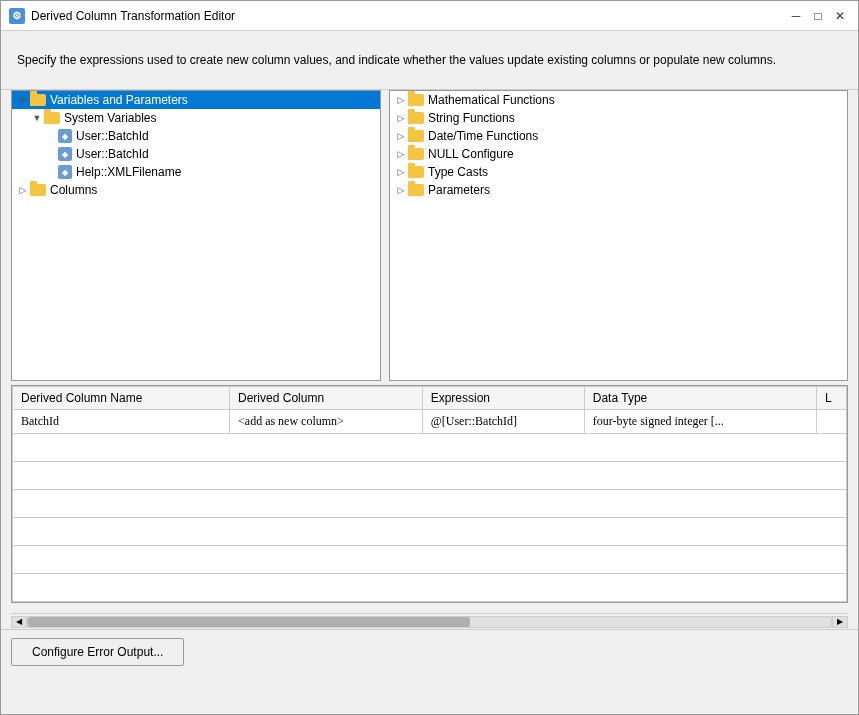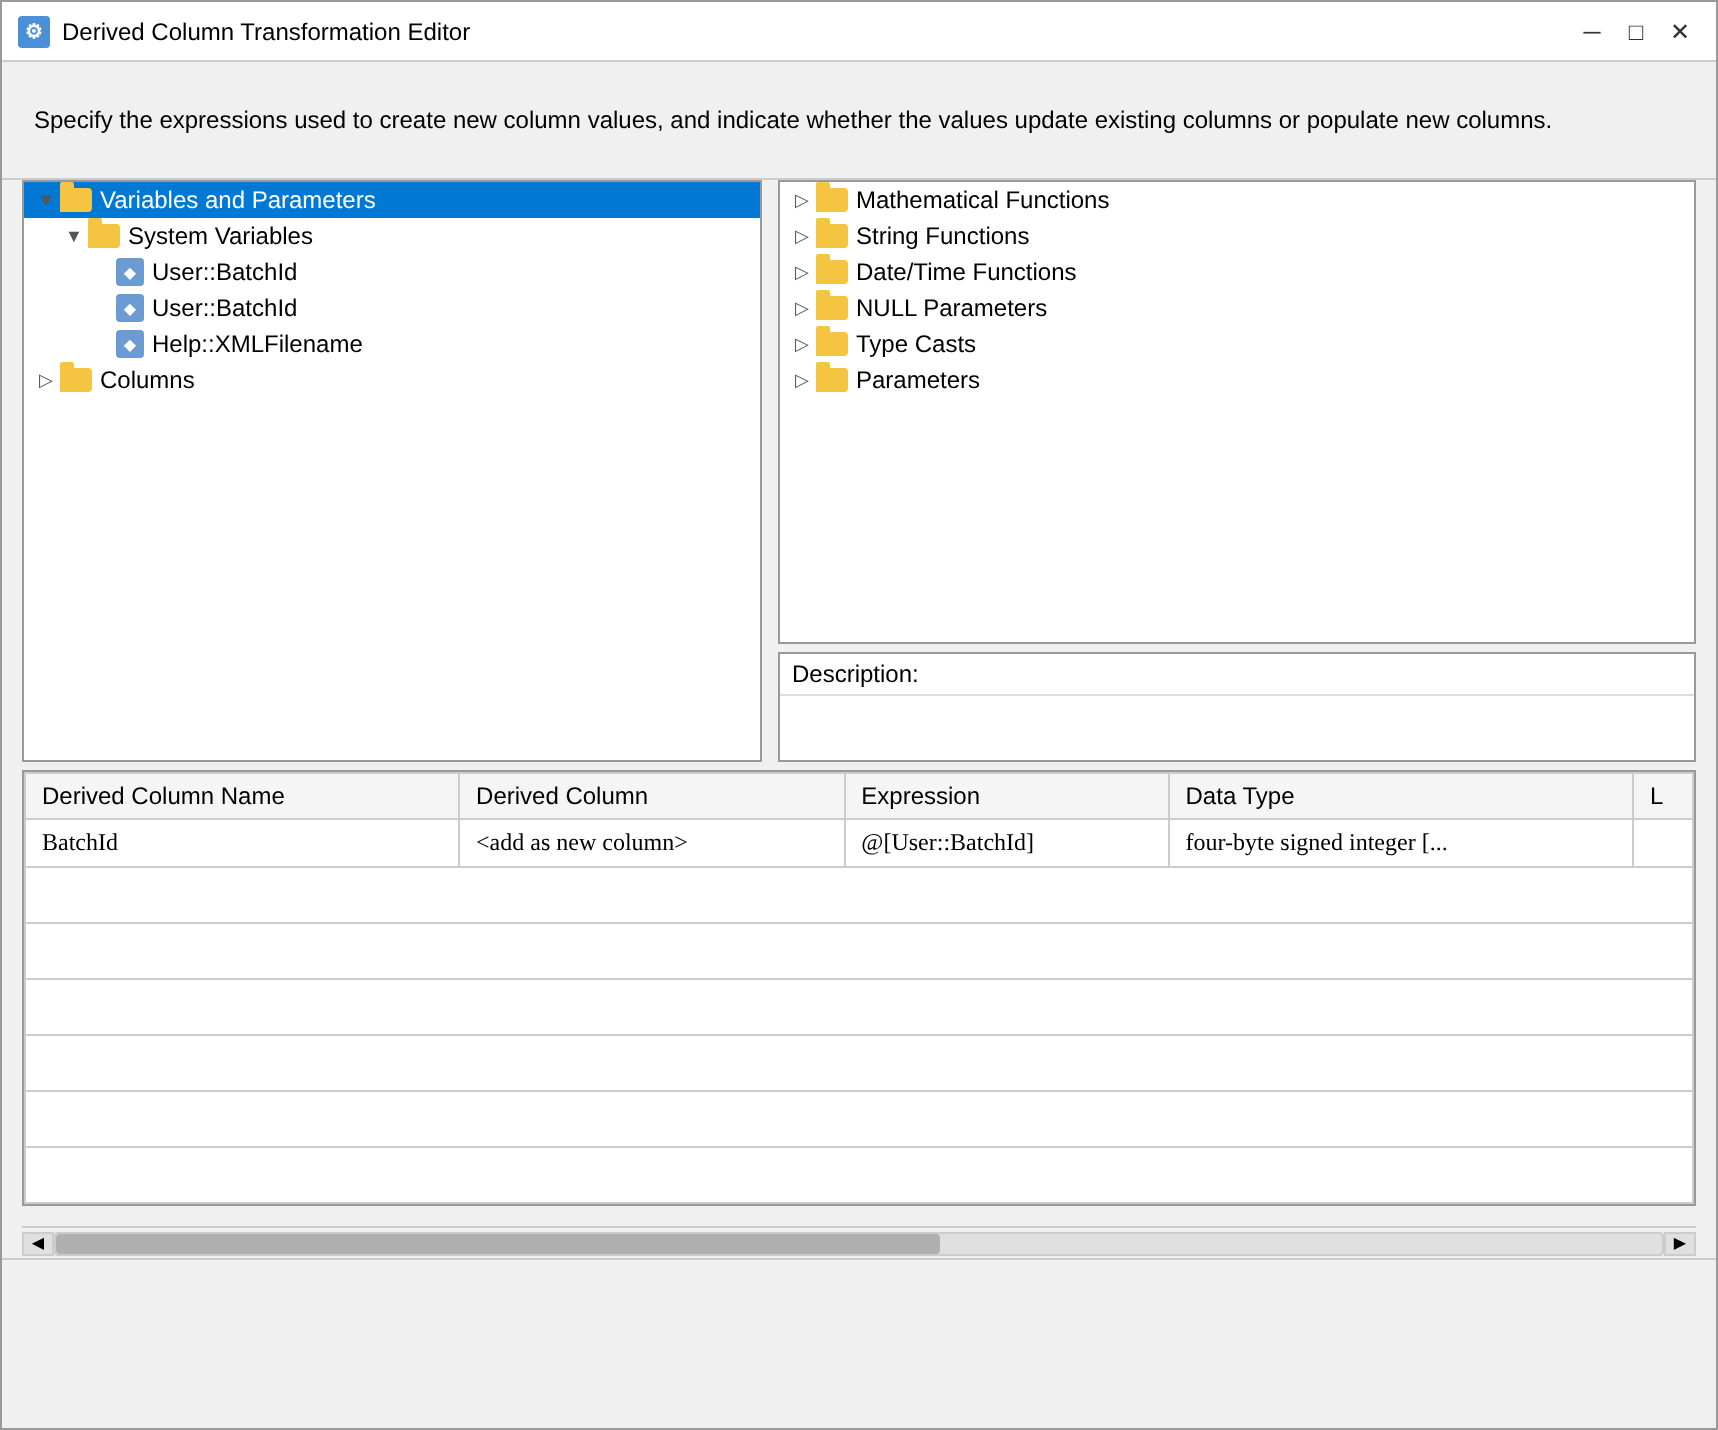--- a/index.html
+++ b/index.html
@@ -359,40 +359,36 @@
 
         <div class="tree-item">
           <span class="tree-expander">▷</span>
           <span class="folder-icon"></span>
           <span>Date/Time Functions</span>
         </div>
 
         <div class="tree-item">
           <span class="tree-expander">▷</span>
           <span class="folder-icon"></span>
-          <span>NULL Parameters</span>
+          <span>NULL Configure</span>
         </div>
 
         <div class="tree-item">
           <span class="tree-expander">▷</span>
           <span class="folder-icon"></span>
           <span>Type Casts</span>
         </div>
 
         <div class="tree-item">
           <span class="tree-expander">▷</span>
           <span class="folder-icon"></span>
           <span>Parameters</span>
         </div>
       </div>
 
-      <div class="desc-panel">
-        <div class="desc-panel-header">Description:</div>
-        <div class="desc-panel-body"></div>
-      </div>
     </div>
   </div>
 
   <div class="table-section">
     <table class="data-table">
       <thead>
         <tr>
           <th>Derived Column Name</th>
           <th>Derived Column</th>
           <th>Expression</th>
@@ -432,14 +428,17 @@
 
   <div class="scrollbar-area">
     <div class="scroll-btn">◀</div>
     <div class="scrollbar-track">
       <div class="scrollbar-thumb"></div>
     </div>
     <div class="scroll-btn">▶</div>
   </div>
 
   <div class="bottom-bar">
+    <div class="bottom-left">
+      <button class="btn">Configure Error Output...</button>
+    </div>
   </div>
 </div>
 
 </body></html>

